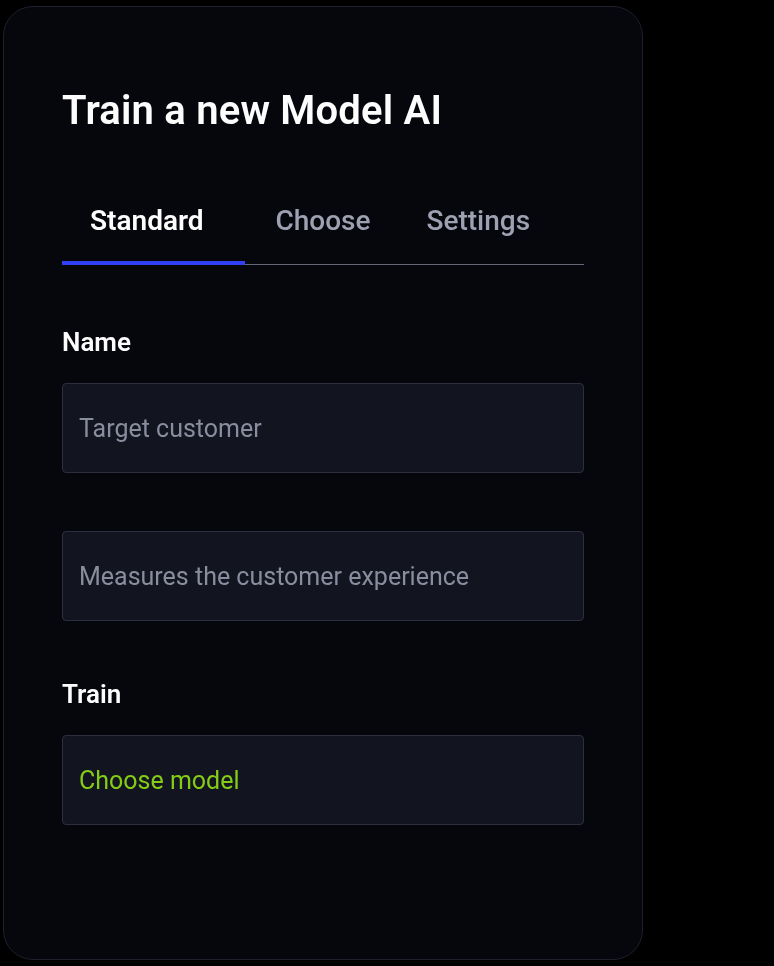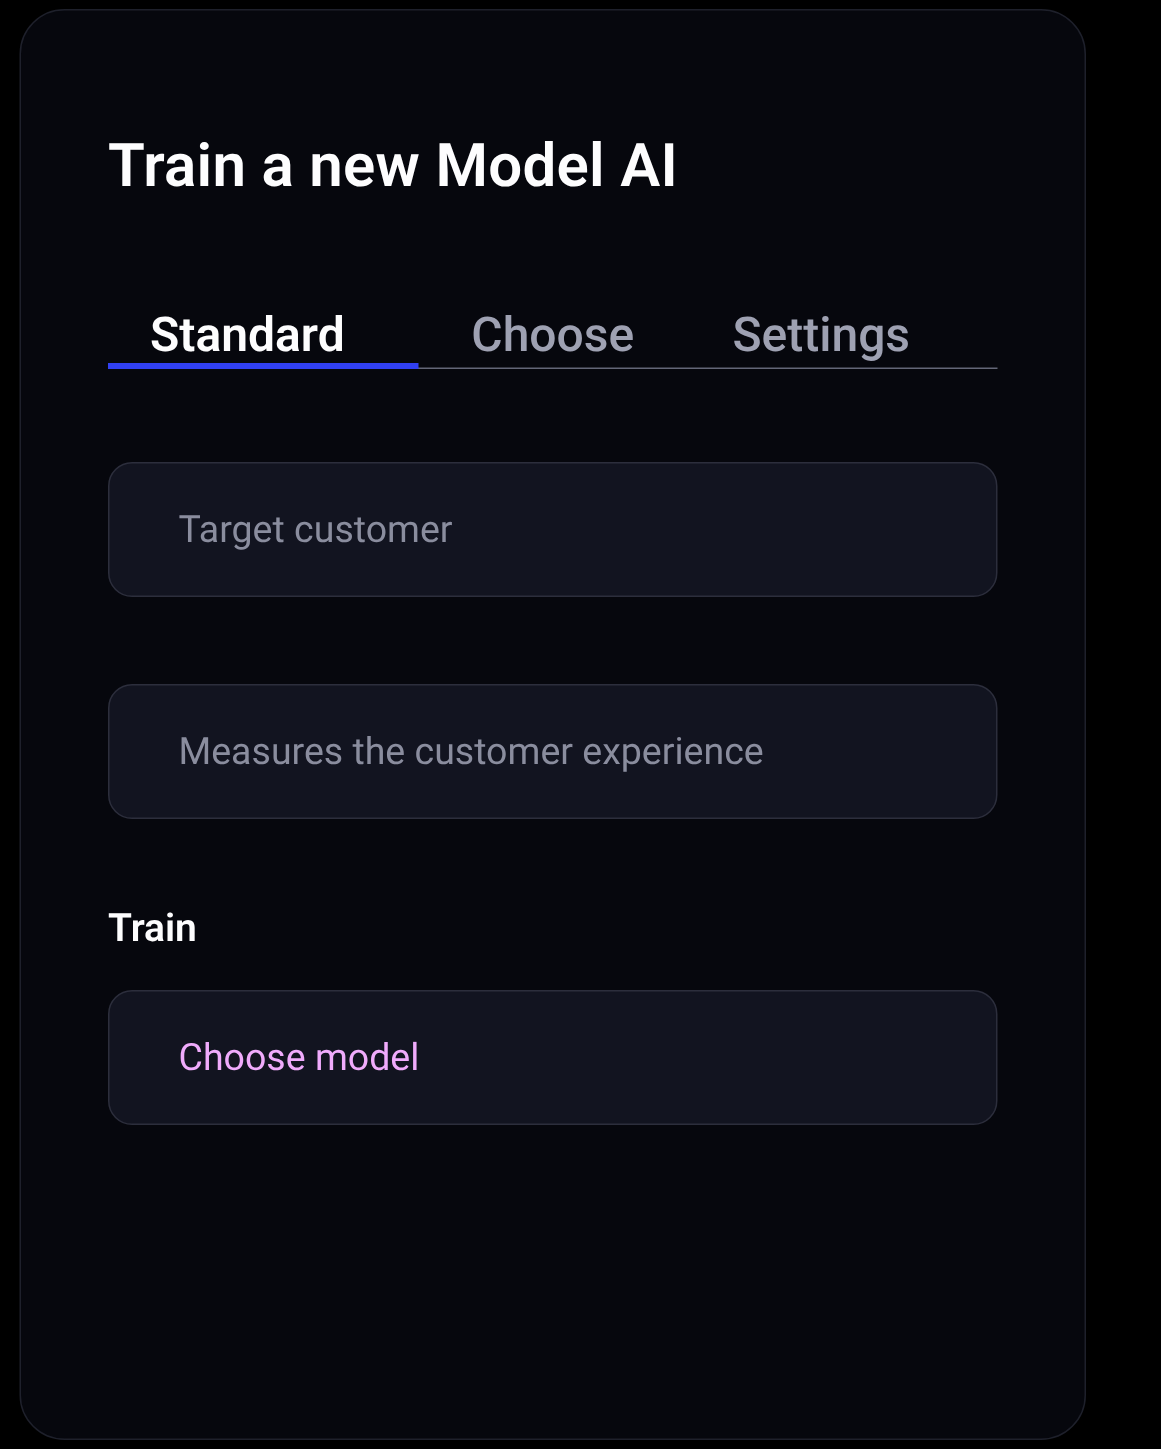--- a/index.html
+++ b/index.html
@@ -5,44 +5,45 @@
   * { box-sizing: border-box; margin: 0; padding: 0; }
   html, body {
     width: 774px;
     height: 966px;
     background: #000;
     font-family: -apple-system, BlinkMacSystemFont, "Segoe UI", Roboto, "Helvetica Neue", Arial, sans-serif;
     overflow: hidden;
   }
   .panel {
     position: absolute;
-    left: 13px;
+    left: 3px;
     top: 6px;
-    width: 711px;
+    width: 640px;
     height: 954px;
     background: #06070d;
     border: 1px solid #1e202b;
     border-radius: 30px;
     padding: 80px 58px 0 58px;
   }
   .title {
     color: #fdfdfe;
     font-size: 40px;
     font-weight: 600;
     letter-spacing: 0.2px;
   }
   .tabs {
     display: flex;
     margin-top: 70px;
     border-bottom: 1px solid #636677;
   }
   .tab {
     flex: 1;
     text-align: center;
-    font-size: 32px;
+    padding-bottom: 24px;
+    font-size: 28px;
     font-weight: 500;
     color: #9ea1b2;
     cursor: pointer;
     margin-bottom: -1px;
     border-bottom: 4px solid transparent;
   }
   .tab:first-child { text-align: left; padding-left: 28px; }
   .tab:last-child  { text-align: center; padding-right: 28px; }
   .tab.active {
     color: #fdfdfe;
@@ -56,52 +57,53 @@
     font-size: 26px;
     font-weight: 600;
     margin-bottom: 26px;
     display: block;
   }
   .input, .select {
     width: 100%;
     height: 90px;
     background: #121420;
     border: 1px solid #2c2e3c;
-    border-radius: 16px;
+    border-radius: 4px;
     color: #fdfdfe;
     font-size: 25px;
-    padding: 0 46px;
+    padding: 0 16px;
     outline: none;
     font-family: inherit;
   }
   .input::placeholder { color: #8a8d9e; }
   .select {
     display: flex;
     align-items: center;
-    color: #f0abfc;
+    color: #84cc16;
     cursor: pointer;
     text-align: center;
   }
 </style>
 </head>
 <body>
 
 <div class="panel">
 
   <h1 class="title">Train a new Model AI</h1>
 
   <div class="tabs">
     <div class="tab active">Standard</div>
     <div class="tab">Choose</div>
     <div class="tab">Settings</div>
   </div>
 
   <div class="form">
 
     <div class="group">
+      <label class="label">Name</label>
       <input class="input" type="text" placeholder="Target customer" style="">
     </div>
 
     <div class="group">
       <input class="input" type="text" placeholder="Measures the customer experience" style="">
     </div>
 
     <div class="group">
       <label class="label">Train</label>
       <div class="select">Choose model</div>

